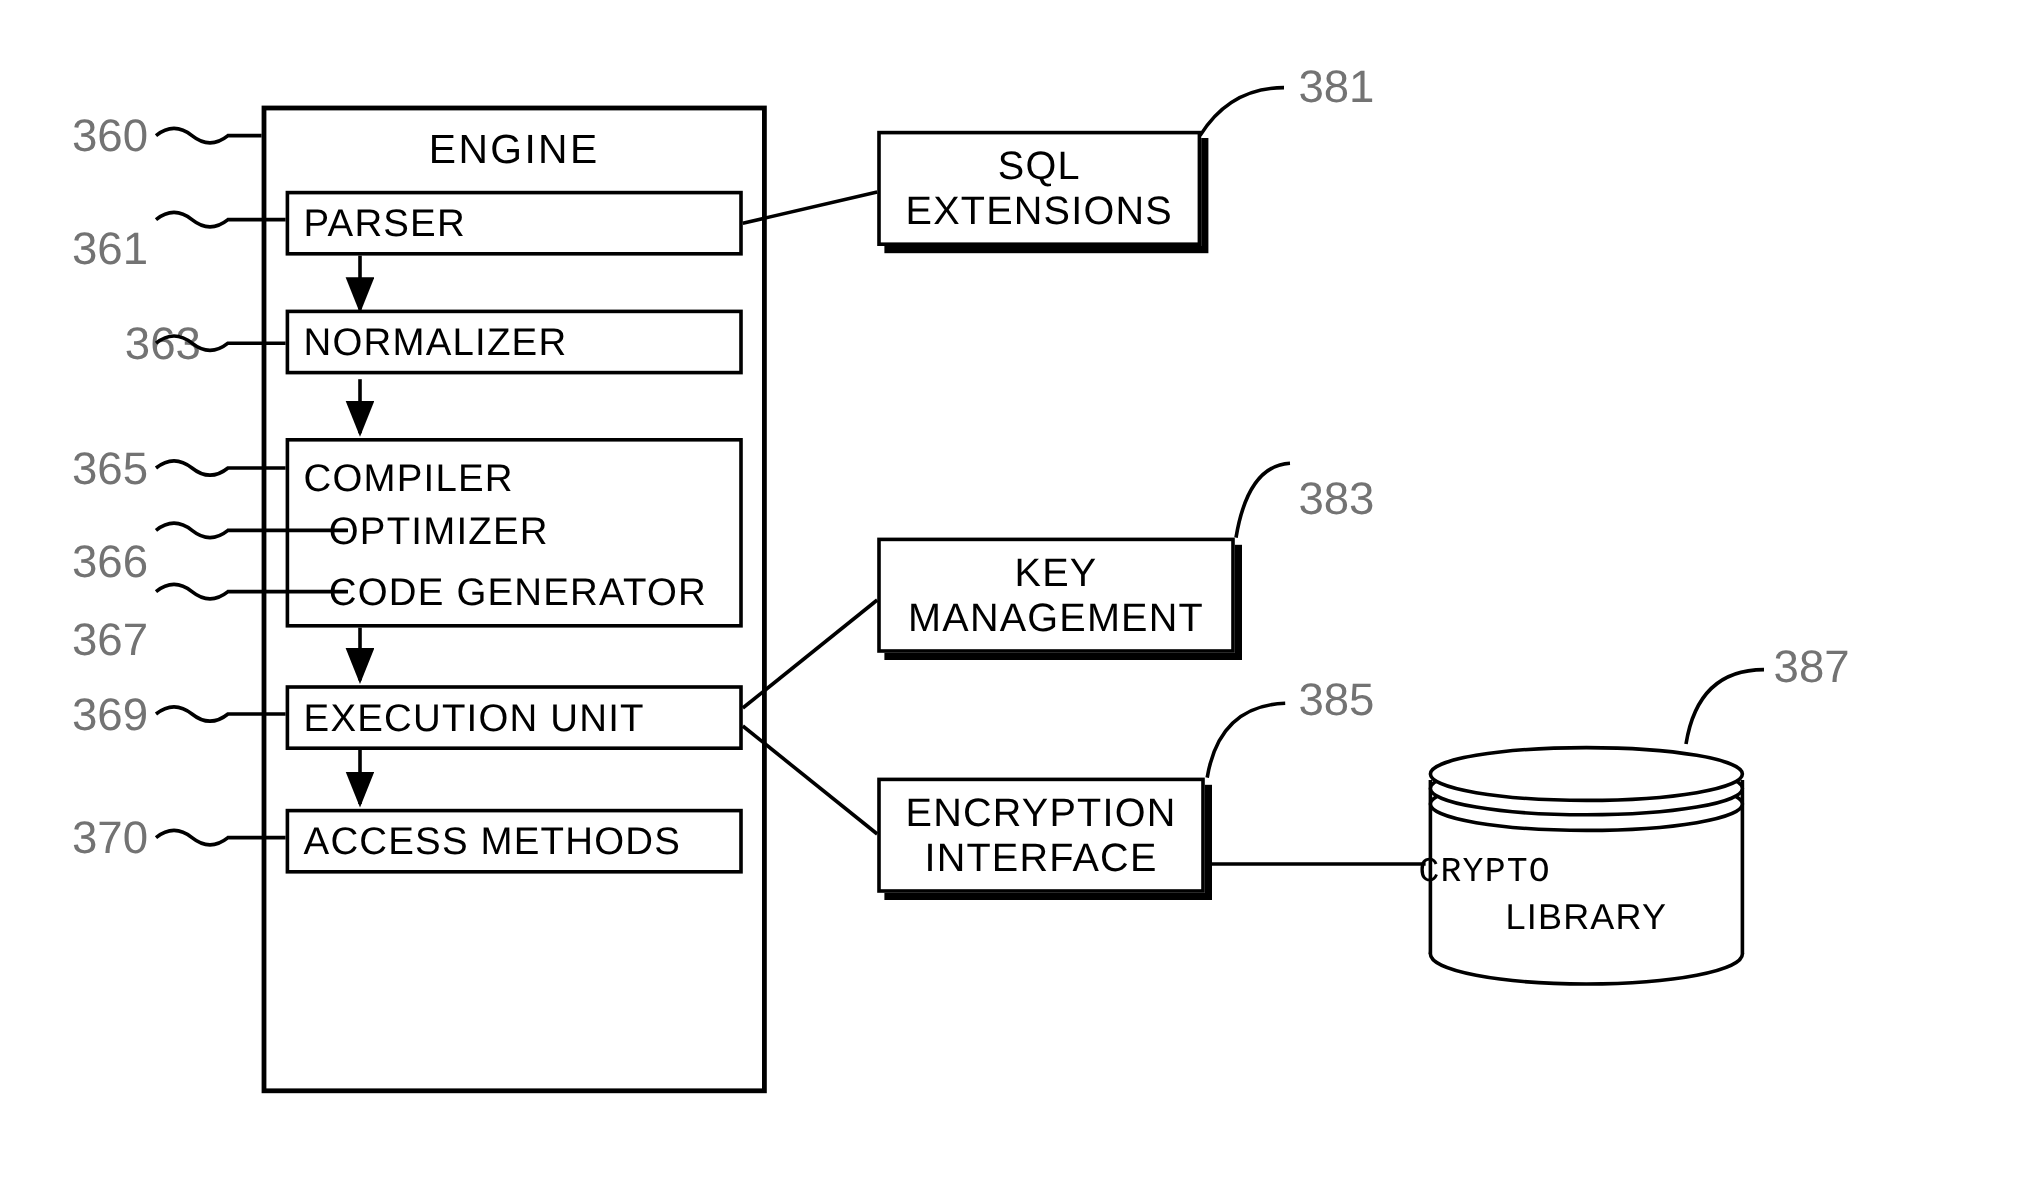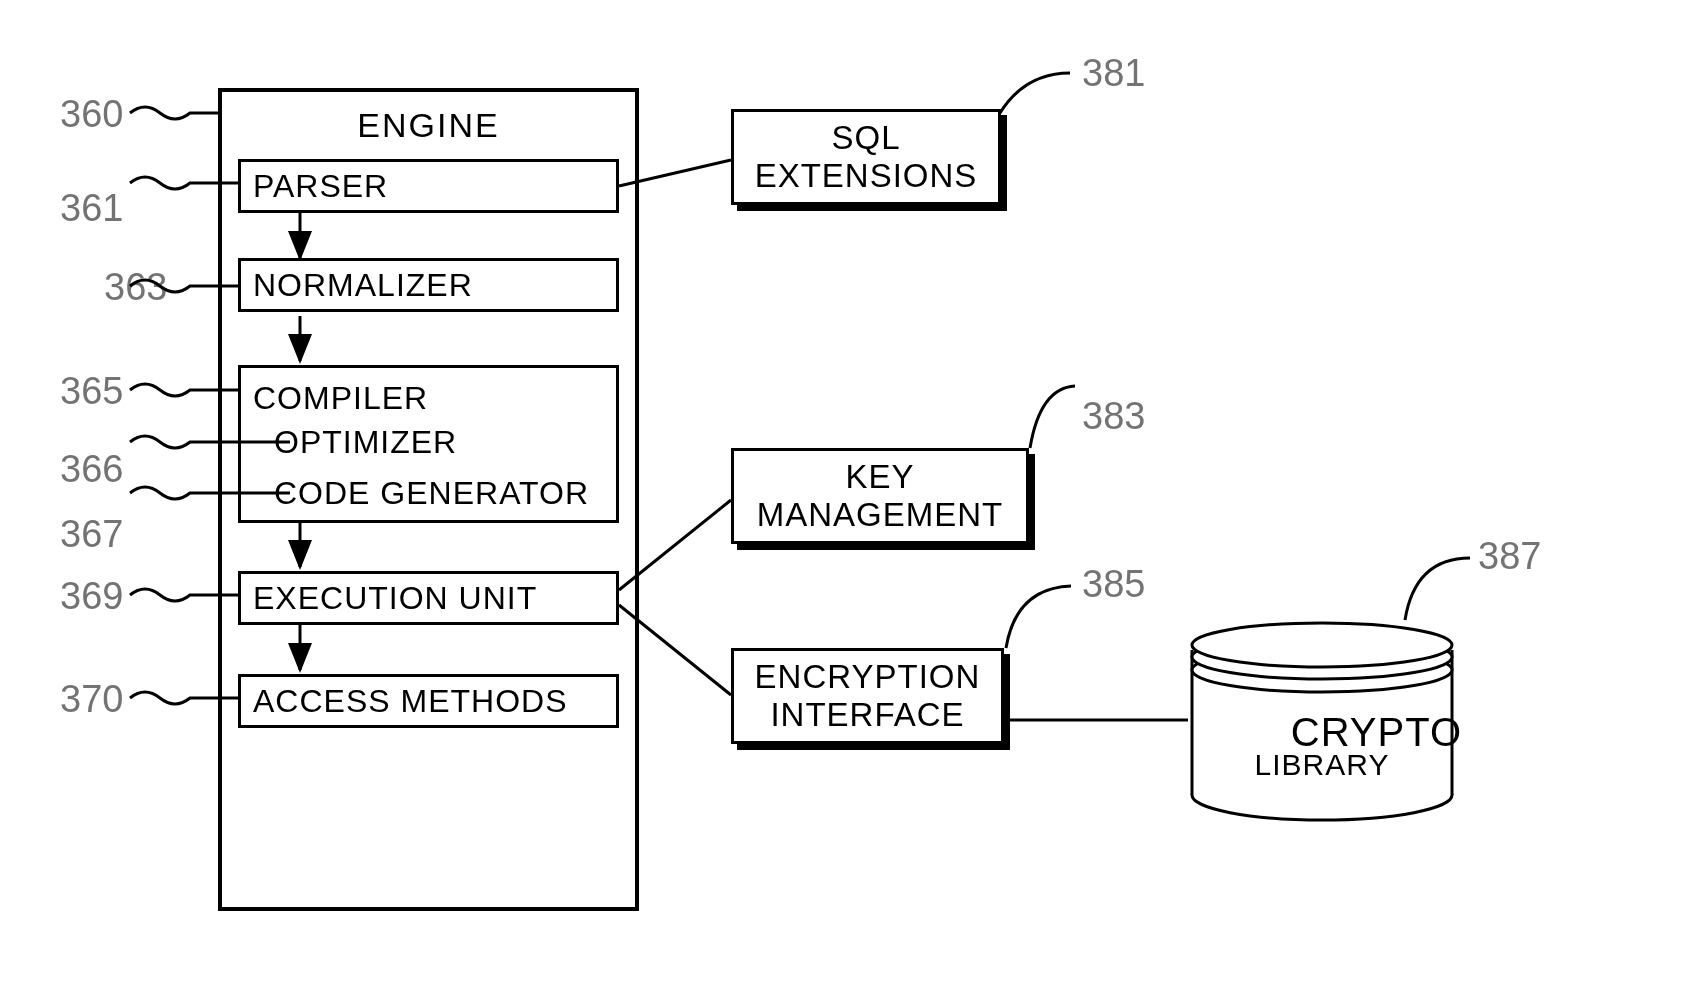--- a/index.html
+++ b/index.html
@@ -107,21 +107,21 @@
 
 <svg class="abs" style="left:1182px; top:620px; width:280px; height:210px; pointer-events:none;">
   <ellipse cx="140" cy="175" rx="130" ry="25" fill="#fff" stroke="#000" stroke-width="3"></ellipse>
   <rect x="10" y="30" width="260" height="145" fill="#fff" stroke="none"></rect>
   <line x1="10" y1="30" x2="10" y2="175" stroke="#000" stroke-width="3"></line>
   <line x1="270" y1="30" x2="270" y2="175" stroke="#000" stroke-width="3"></line>
   <ellipse cx="140" cy="50" rx="130" ry="22" fill="#fff" stroke="#000" stroke-width="3"></ellipse>
   <ellipse cx="140" cy="37" rx="130" ry="22" fill="#fff" stroke="#000" stroke-width="3"></ellipse>
   <ellipse cx="140" cy="25" rx="130" ry="22" fill="#fff" stroke="#000" stroke-width="3"></ellipse>
 </svg>
-<div class="abs" style="left:1182px; top:710px; width:280px; text-align:right; font-size:40px; letter-spacing:1px;">CRYPTO</div>
+<div class="abs" style="left:1182px; top:710px; width:280px; text-align:left; font-size:29px; letter-spacing:1px;font-family:Liberation Mono, monospace;">CRYPTO</div>
 <div class="abs" style="left:1182px; top:748px; width:280px; text-align:center; font-size:30px; letter-spacing:1px;">LIBRARY</div>
 
 <svg class="overlay">
   <defs>
     <marker id="arrow" markerWidth="12" markerHeight="12" refX="9" refY="4" orient="auto">
       <path d="M0,0 L10,4 L0,8 z" fill="#000"></path>
     </marker>
   </defs>
 
   <path d="M130,113 q15,-12 30,0 q15,12 30,0 l28,0" stroke="#000" stroke-width="3" fill="none"></path>

